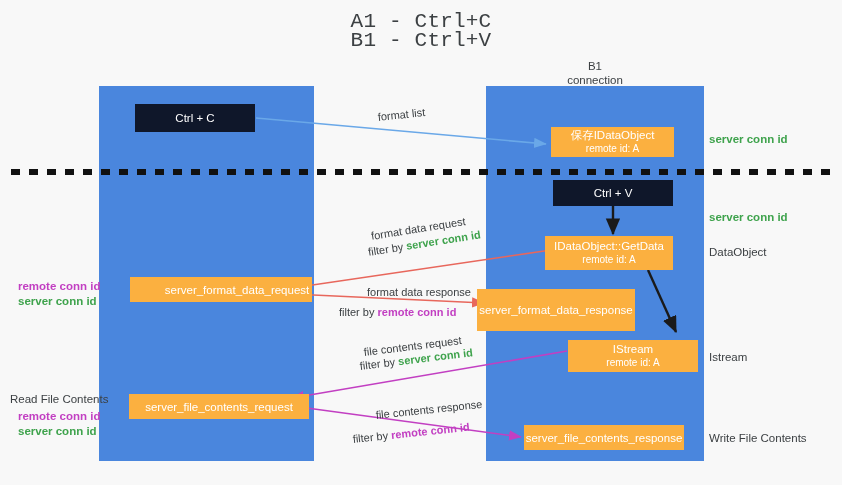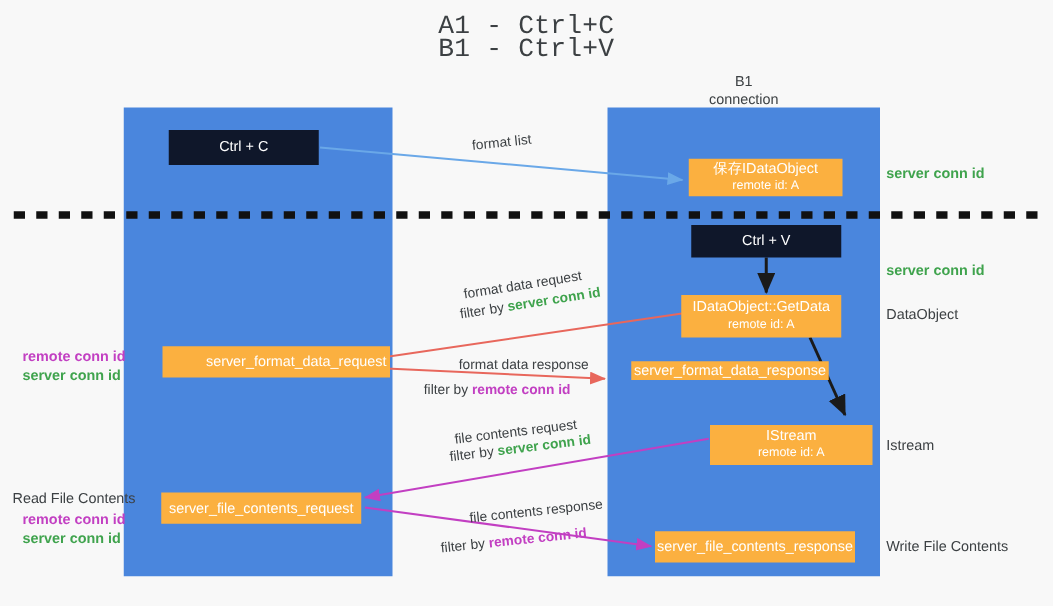--- a/index.html
+++ b/index.html
@@ -143,30 +143,30 @@
 
   <div class="node orange" style="left:545px; top:236px; width:128px; height:34px;">
     <div>IDataObject::GetData</div>
     <div class="l2">remote id: A</div>
   </div>
 
   <div class="node orange" style="left:130px; top:277px; width:182px; height:25px;padding-left:32px;">
     <div>server_format_data_request</div>
   </div>
 
-  <div class="node orange" style="left:505px; top:289px; width:158px; height:15px;">
+  <div class="node orange" style="left:477px; top:289px; width:158px; height:42px;">
     <div>server_format_data_response</div>
   </div>
 
   <div class="node orange" style="left:568px; top:340px; width:130px; height:32px;">
     <div>IStream</div>
     <div class="l2">remote id: A</div>
   </div>
 
-  <div class="node orange" style="left:129px; top:394px; width:160px; height:25px;">
+  <div class="node orange" style="left:129px; top:394px; width:180px; height:25px;">
     <div>server_file_contents_request</div>
   </div>
 
   <div class="node orange" style="left:524px; top:425px; width:160px; height:25px;">
     <div>server_file_contents_response</div>
   </div>
 
   <div class="edge-label rot-c" style="left:377px; top:110px;">format list</div>
 
   <div class="edge-label rot-a" style="left:370px; top:229px;">format data request</div>

